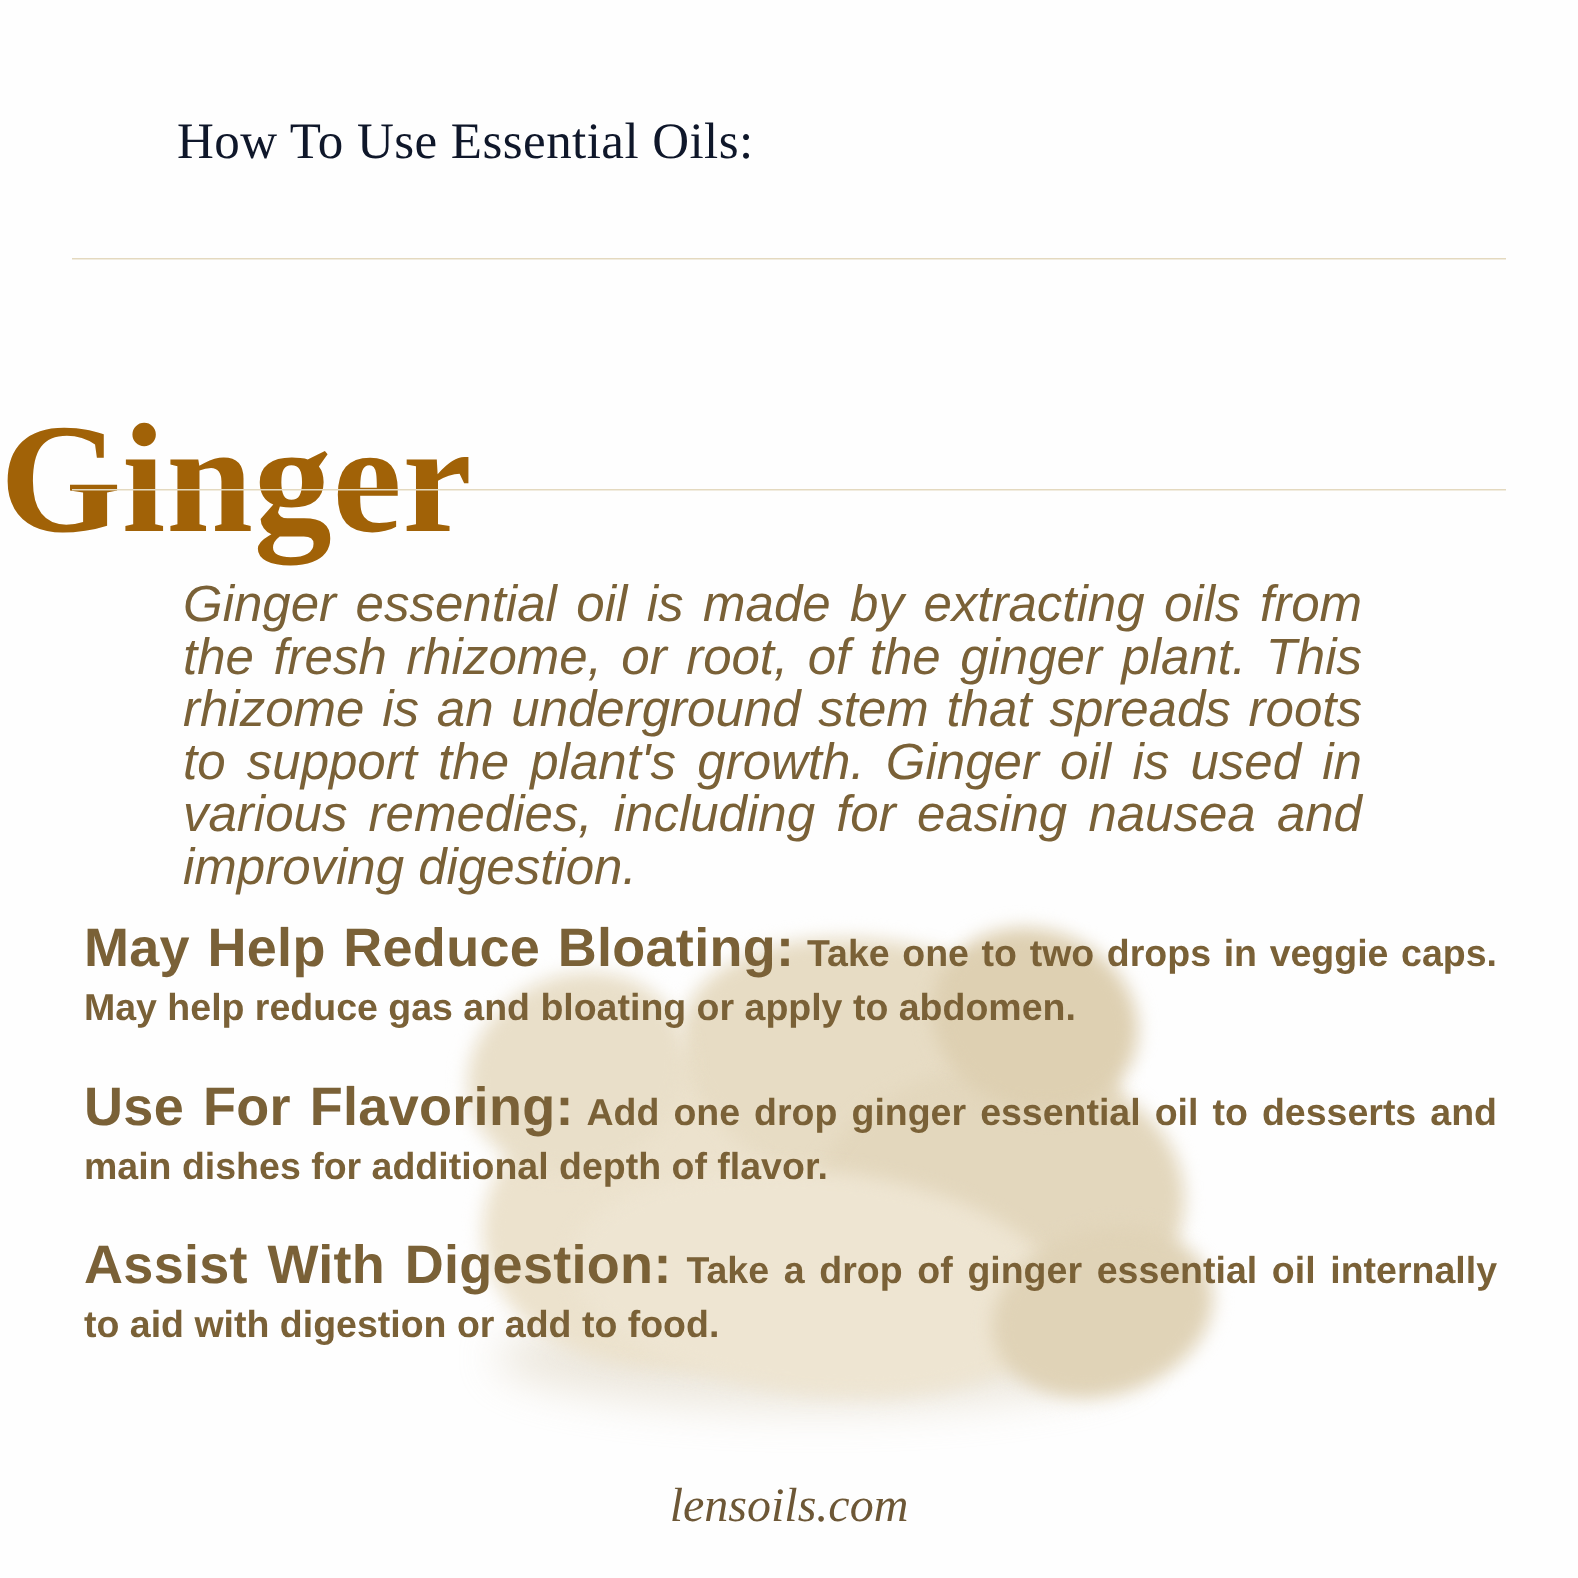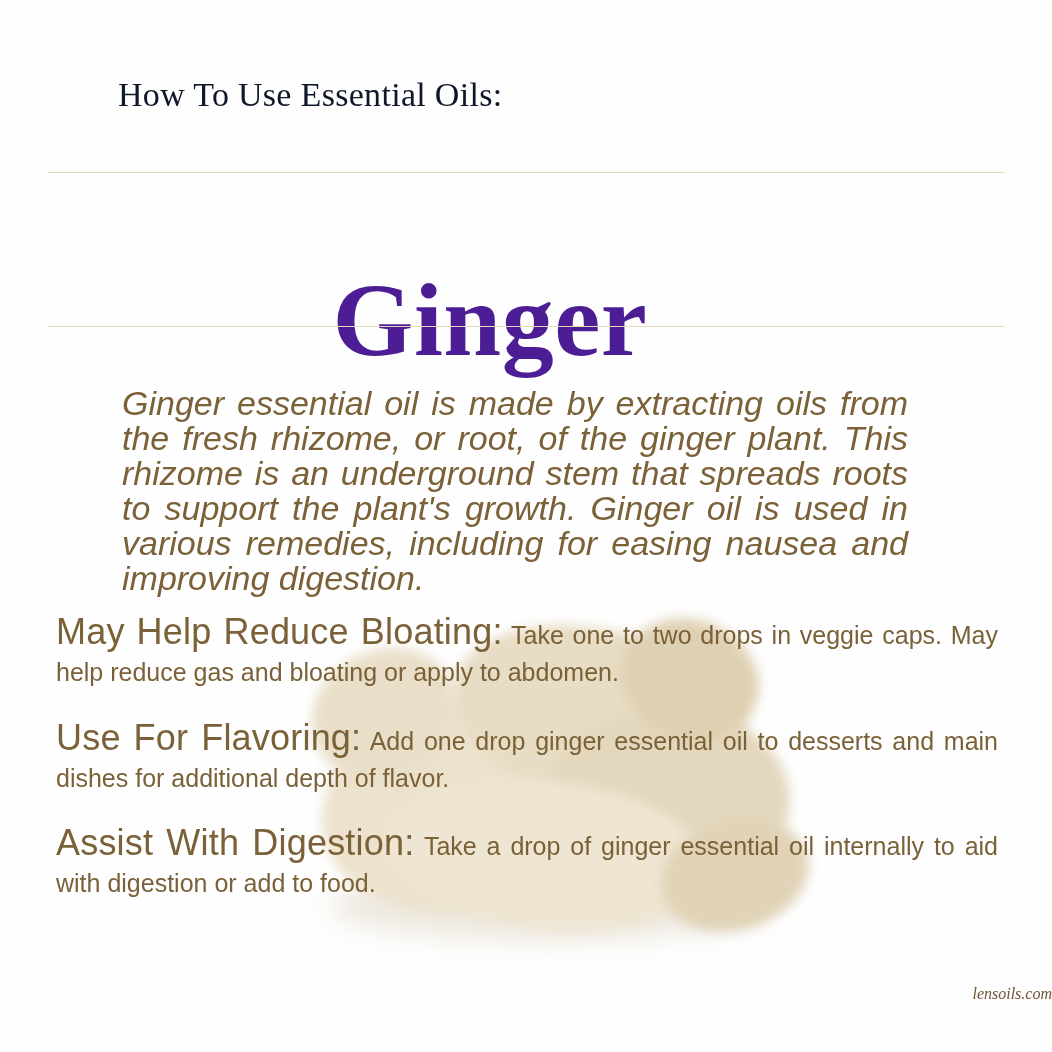--- a/index.html
+++ b/index.html
@@ -77,25 +77,24 @@
     background: #e4d9bf;
   }
   .rule-top { top: 172px; }
   .rule-bottom { top: 326px; }
 
   .title {
     position: absolute;
     left: 0;
     top: 188px;
     width: 980px;
-    text-align: center;
     font-family: "Liberation Serif", serif;
     font-size: 104px;
     line-height: 124px;
-    color: #4c1d95;
+    color: #a16207;
     letter-spacing: .5px;
   }
 
   .intro {
     position: absolute;
     left: 122px;
     top: 352px;
     width: 786px;
     font-size: 34px;
     line-height: 35px;
@@ -111,41 +110,42 @@
     top: 585px;
     width: 942px;
   }
   .tip {
     margin-bottom: 26px;
     color: #7a6137;
     text-align: justify;
     text-justify: inter-word;
     font-size: 25px;
     line-height: 36px;
+    font-weight: bold;
   }
   .tip .lede {
     font-size: 36px;
     line-height: 44px;
     color: #7a6137;
     letter-spacing: .2px;
   }
   .tip .body {
     font-size: 25px;
   }
   .tip-last { margin-bottom: 0; }
 
   .footer {
     position: absolute;
     left: 0;
     top: 985px;
     width: 1052px;
-    text-align: right;
+    text-align: center;
     font-family: "Liberation Serif", serif;
     font-style: italic;
-    font-size: 16px;
+    font-size: 32px;
     color: #6d5736;
   }
 </style>
 </head>
 <body>
 
 <div class="page">
 
   <div class="ginger-photo">
     <div class="gshadow"></div>

